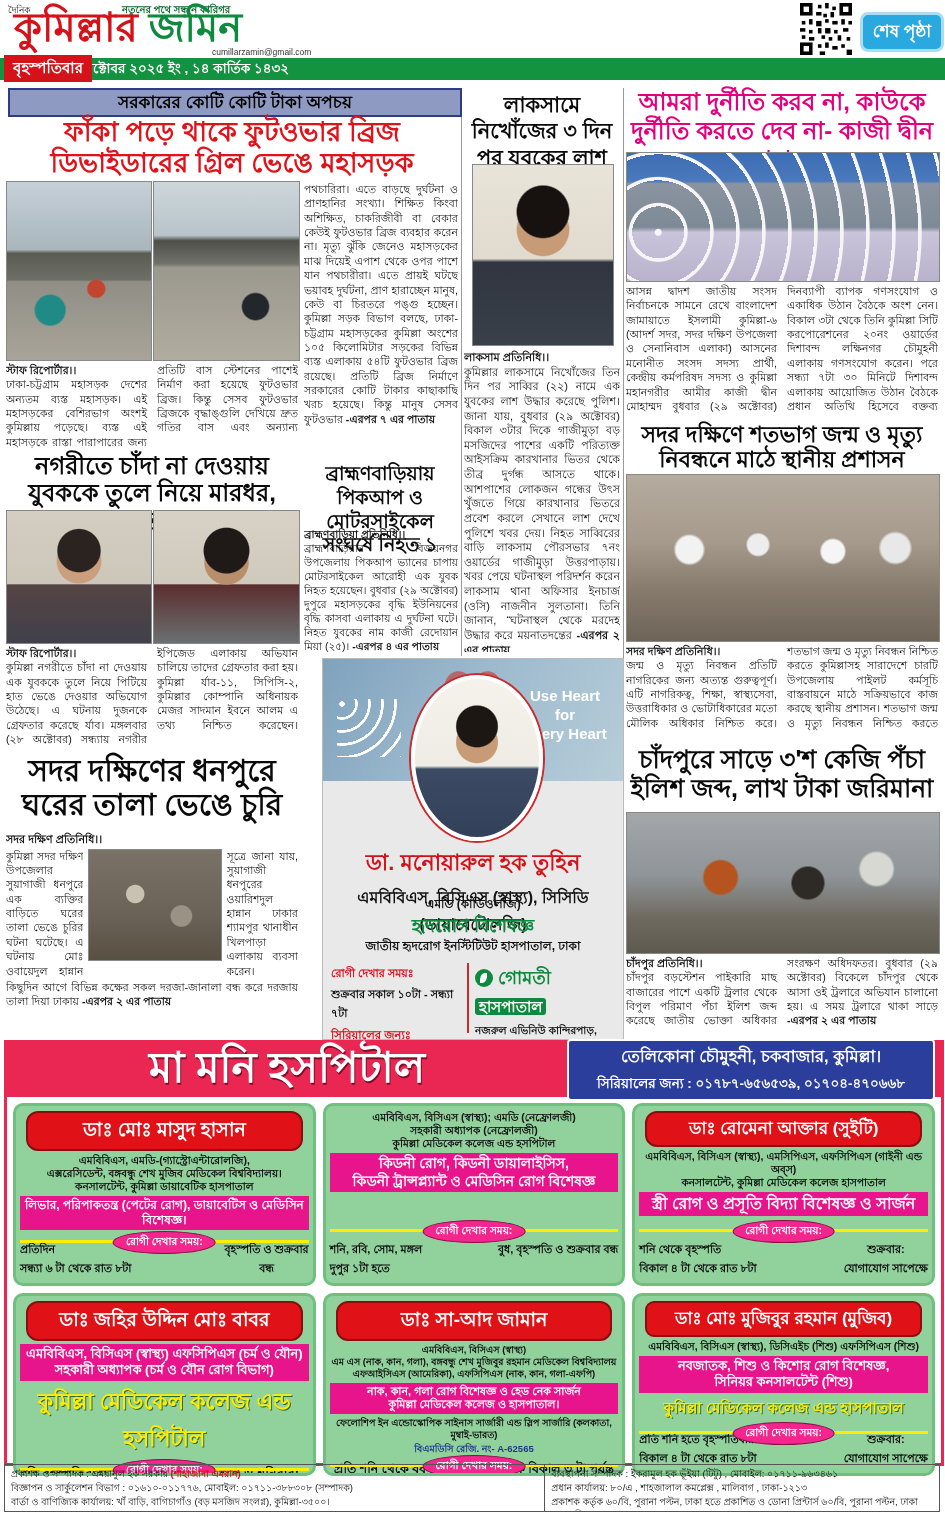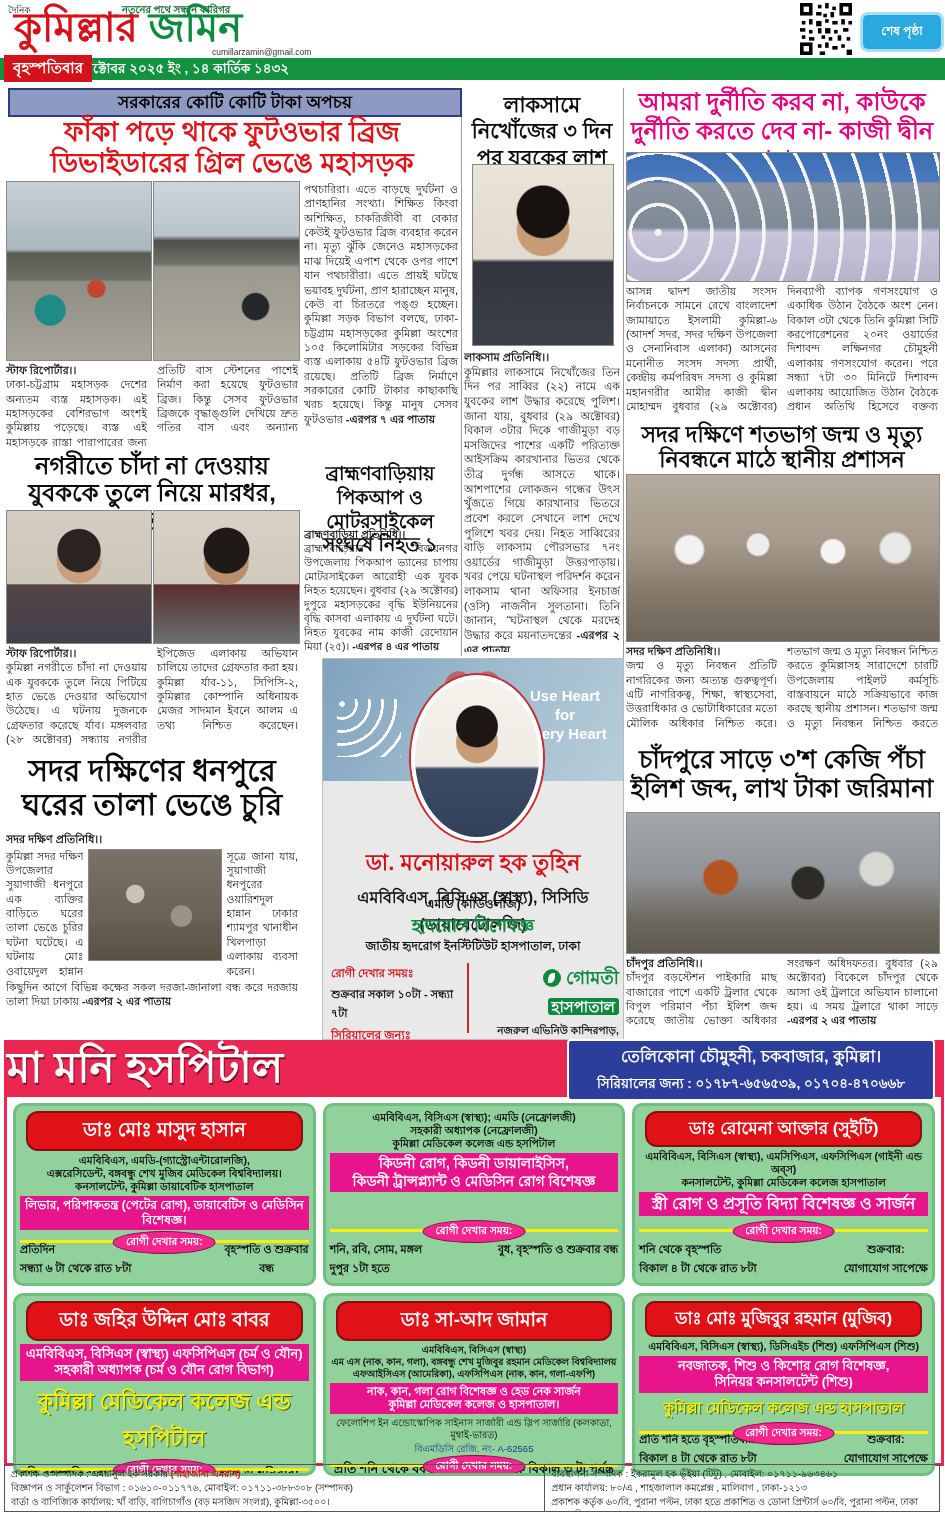--- a/index.html
+++ b/index.html
@@ -84,41 +84,41 @@
      border:4px solid #fff;box-shadow:0 0 0 2px #cc2a2a;}
   .ha-green{color:#0d8a3e;font-weight:bold;}
   .ha-red{color:#d41219;font-weight:bold;}
   .gom-chip{background:#0d8a3e;color:#fff;font-weight:bold;border-radius:3px;padding:0 4px;}
   .gom-circ{display:inline-block;width:18px;height:18px;border-radius:50%;background:#0d8a3e;position:relative;vertical-align:-3px;}
   .gom-circ::after{content:"";position:absolute;left:5px;top:4px;width:7px;height:10px;background:#fff;
      border-radius:70% 0 70% 0;}
   
   .maad{border:3px solid #ea2752;background:#fff;}
   .maad-head{background:#ea2752;display:flex;align-items:center;}
-  .maad-title{color:#fff;font-weight:bold;font-size:42px;flex:1;text-align:left;
+  .maad-title{color:#fff;font-weight:bold;font-size:42px;flex:1;text-align:center;
      text-shadow:1px 2px 0 #7e0d26;}
   .maad-blue{background:#2b3e9b;border:2px solid #fff;border-radius:4px;color:#fff;
      width:352px;margin-right:6px;padding:3px 6px;text-align:center;}
   .maad-grid{display:grid;grid-template-columns:repeat(3,1fr);gap:7px;margin:6px;}
   .dcard{background:#90d19c;border:3px solid #6fbf7e;border-radius:10px;padding:5px 4px 4px 4px;
      display:flex;flex-direction:column;align-items:stretch;gap:3px;height:168px;overflow:hidden;}
   .dc-name{background:#e01217;border:2px solid #8a0d12;border-radius:12px;color:#fff;font-weight:bold;
      font-size:19px;text-align:center;padding:2px 4px;margin:0 6px;}
   .dc-quals{font-size:10.5px;font-weight:bold;text-align:center;line-height:1.25;color:#101010;}
   .dc-spec{background:#e8148b;color:#fff;font-weight:bold;font-size:12px;text-align:center;
      padding:2px 3px;line-height:1.25;}
   .dc-hosp{color:#ffed00;font-weight:bold;text-align:center;font-size:15px;
      text-shadow:1px 1px 0 #2c6b39;}
   .dc-sched{position:relative;height:16px;margin-top:auto;}
   .dc-sched .yline{position:absolute;left:0;right:0;top:7px;height:3px;background:#ffed00;}
   .dc-sched .plabel{position:absolute;left:50%;transform:translateX(-50%);top:-2px;background:#f2268c;
      border:1px solid #8d0a4c;border-radius:50%;color:#fff;font-weight:bold;font-size:10.5px;
      padding:2px 12px;white-space:nowrap;}
   .dc-times{display:flex;justify-content:space-between;font-size:11px;font-weight:bold;color:#0b0b0b;}
-  .dc-extra{font-size:9.5px;font-weight:normal;text-align:center;line-height:1.2;color:#101010;}
+  .dc-extra{font-size:9.5px;font-weight:bold;text-align:center;line-height:1.2;color:#101010;}
   
   .pfooter{border:1px solid #555;display:flex;font-size:9.5px;line-height:1.45;color:#111;}
   .pfooter .cell{padding:2px 6px;overflow:hidden;}
   .pfooter .c1{width:58%;border-right:1px solid #555;}
   .pfooter .c2{width:42%;}
   .red-t{color:#d41219;}
 </style>
 </head>
 <body>
 
@@ -167,21 +167,21 @@
         <rect x="21" y="18" width="2" height="3"></rect>
         <rect x="26" y="19" width="2" height="2"></rect>
       <rect x="10" y="23" width="2" height="2"></rect>
         <rect x="14" y="22" width="2" height="3"></rect>
         <rect x="18" y="24" width="3" height="2"></rect>
       <rect x="23" y="23" width="2" height="2"></rect>
         <rect x="26" y="26" width="3" height="3"></rect>
         <rect x="11" y="27" width="3" height="2"></rect>
     </g>
   </svg>
-  <div class="abs badge" style="left:860px;top:12px;width:78px;height:34px;font-size:12px;">শেষ পৃষ্ঠা</div>
+  <div class="abs badge" style="left:860px;top:12px;width:78px;height:34px;font-size:17px;">শেষ পৃষ্ঠা</div>
 
   <div class="abs datebar" style="left:0;top:58px;width:945px;height:22px;">
     <div class="abs daybox" style="left:4px;top:-3px;width:88px;height:27px;font-size:15px;">বৃহস্পতিবার</div>
     <div style="margin-left:60px;line-height:22px;color:#fff;font-weight:bold;font-size:13.5px;">৩০ অক্টোবর ২০২৫ ইং , ১৪ কার্তিক ১৪৩২</div>
   </div>
 
   <div class="abs vdiv" style="left:461px;top:88px;height:568px;"></div>
   <div class="abs vdiv" style="left:623px;top:88px;height:950px;"></div>
 
   <div class="abs kicker" style="left:8px;top:88px;width:450px;height:25px;font-size:17px;">সরকারের কোটি কোটি টাকা অপচয়</div>
@@ -247,21 +247,21 @@
     <div class="abs center ha-green" style="left:0;top:253px;width:300px;font-size:18px;">হৃদরোগ বিশেষজ্ঞ</div>
     <div class="abs center bold" style="left:0;top:236px;width:300px;font-size:12px;">এমডি (কার্ডিওলজি)</div>
     <div class="abs center bold" style="left:0;top:278px;width:300px;font-size:12px;">জাতীয় হৃদরোগ ইনস্টিটিউট হাসপাতাল, ঢাকা</div>
     <div class="abs" style="left:0;top:300px;width:300px;height:78px;display:flex;">
       <div style="width:132px;padding:6px 4px 0 8px;">
         <div class="ha-red" style="font-size:11px;">রোগী দেখার সময়ঃ</div>
         <div class="bold" style="font-size:11px;margin-top:2px;">শুক্রবার সকাল ১০টা - সন্ধ্যা ৭টা</div>
         <div class="ha-red" style="font-size:11.5px;margin-top:3px;">সিরিয়ালের জন্যঃ ০১৯৫৮-৪২২৮১৮</div>
       </div>
       <div style="width:2px;background:#cc2a2a;margin:4px 0;"></div>
-      <div style="flex:1;padding:5px 4px 0 6px;text-align:right;">
+      <div style="flex:1;padding:5px 4px 0 6px;text-align:left;">
         <div style="font-size:18px;">
           <span class="gom-circ"></span>
           <span class="ha-green">গোমতী</span>
           <span class="gom-chip" style="font-size:15px;">হাসপাতাল</span>
         </div>
         <div class="bold" style="font-size:10.5px;margin-top:3px;">নজরুল এভিনিউ কান্দিরপাড়, কুমিল্লা।</div>
         <div class="ha-green" style="font-size:12px;margin-top:3px;">
           <span>✆</span>
           <span>01879-970055, 01711-798083</span>
         </div>

